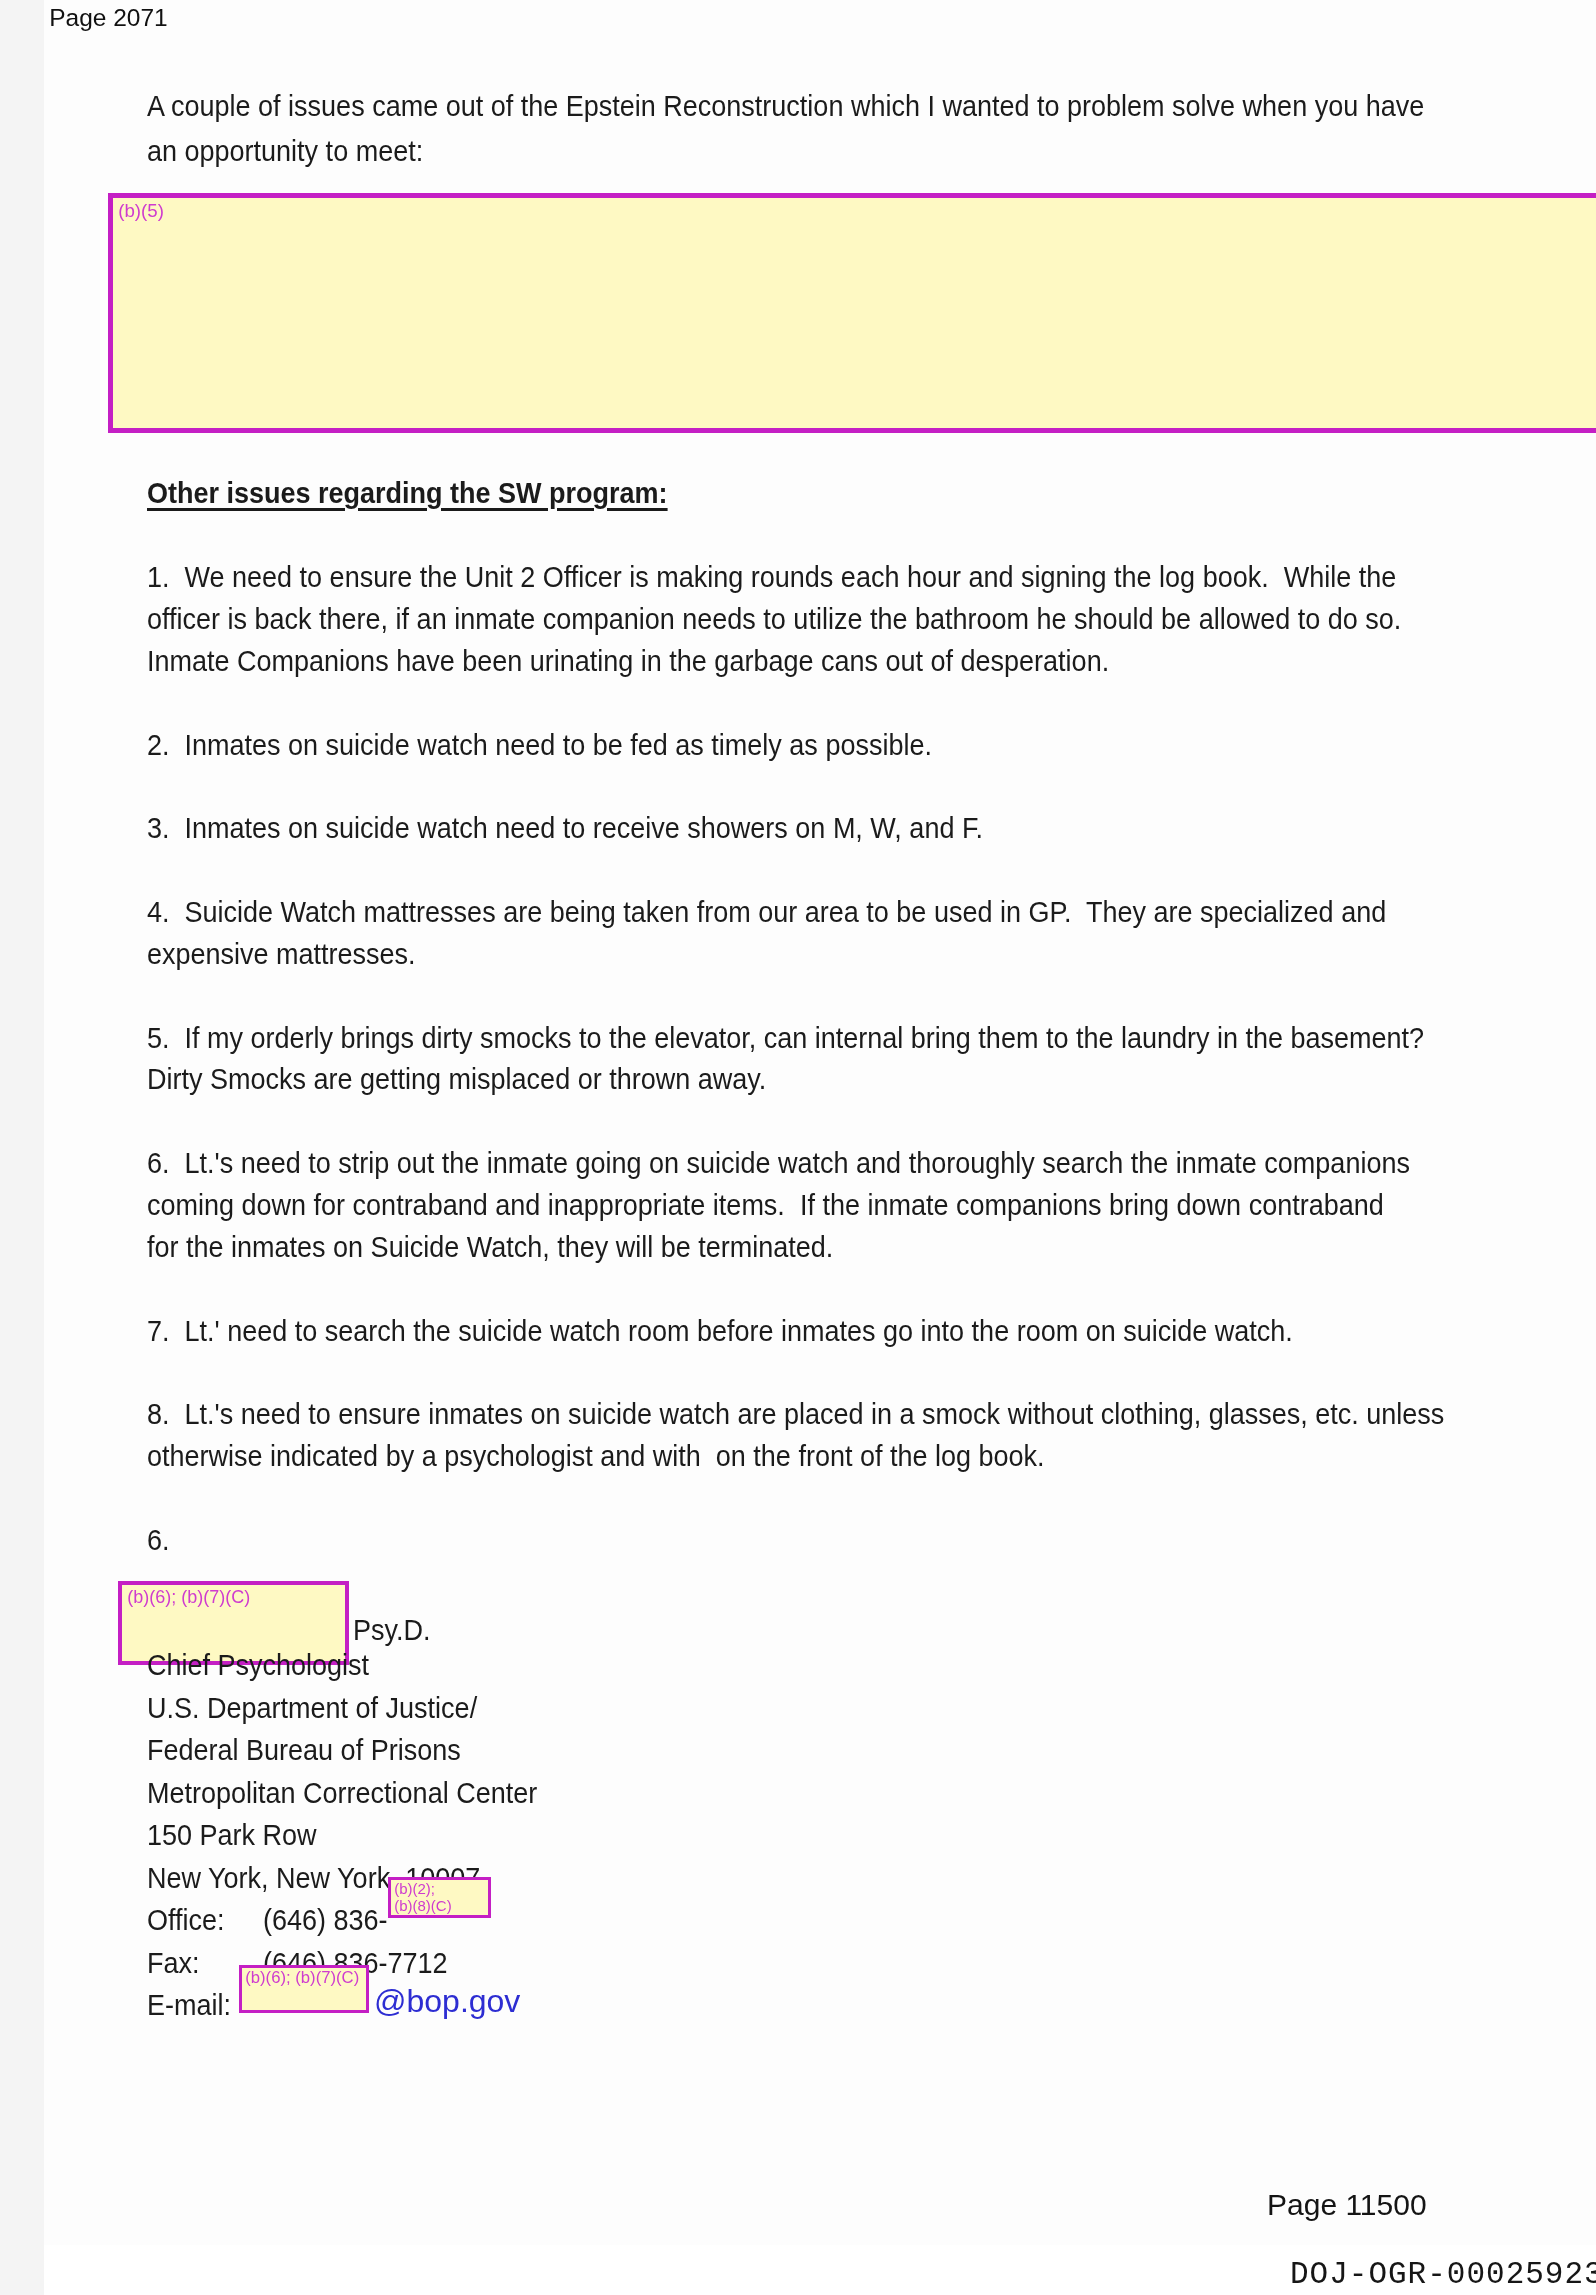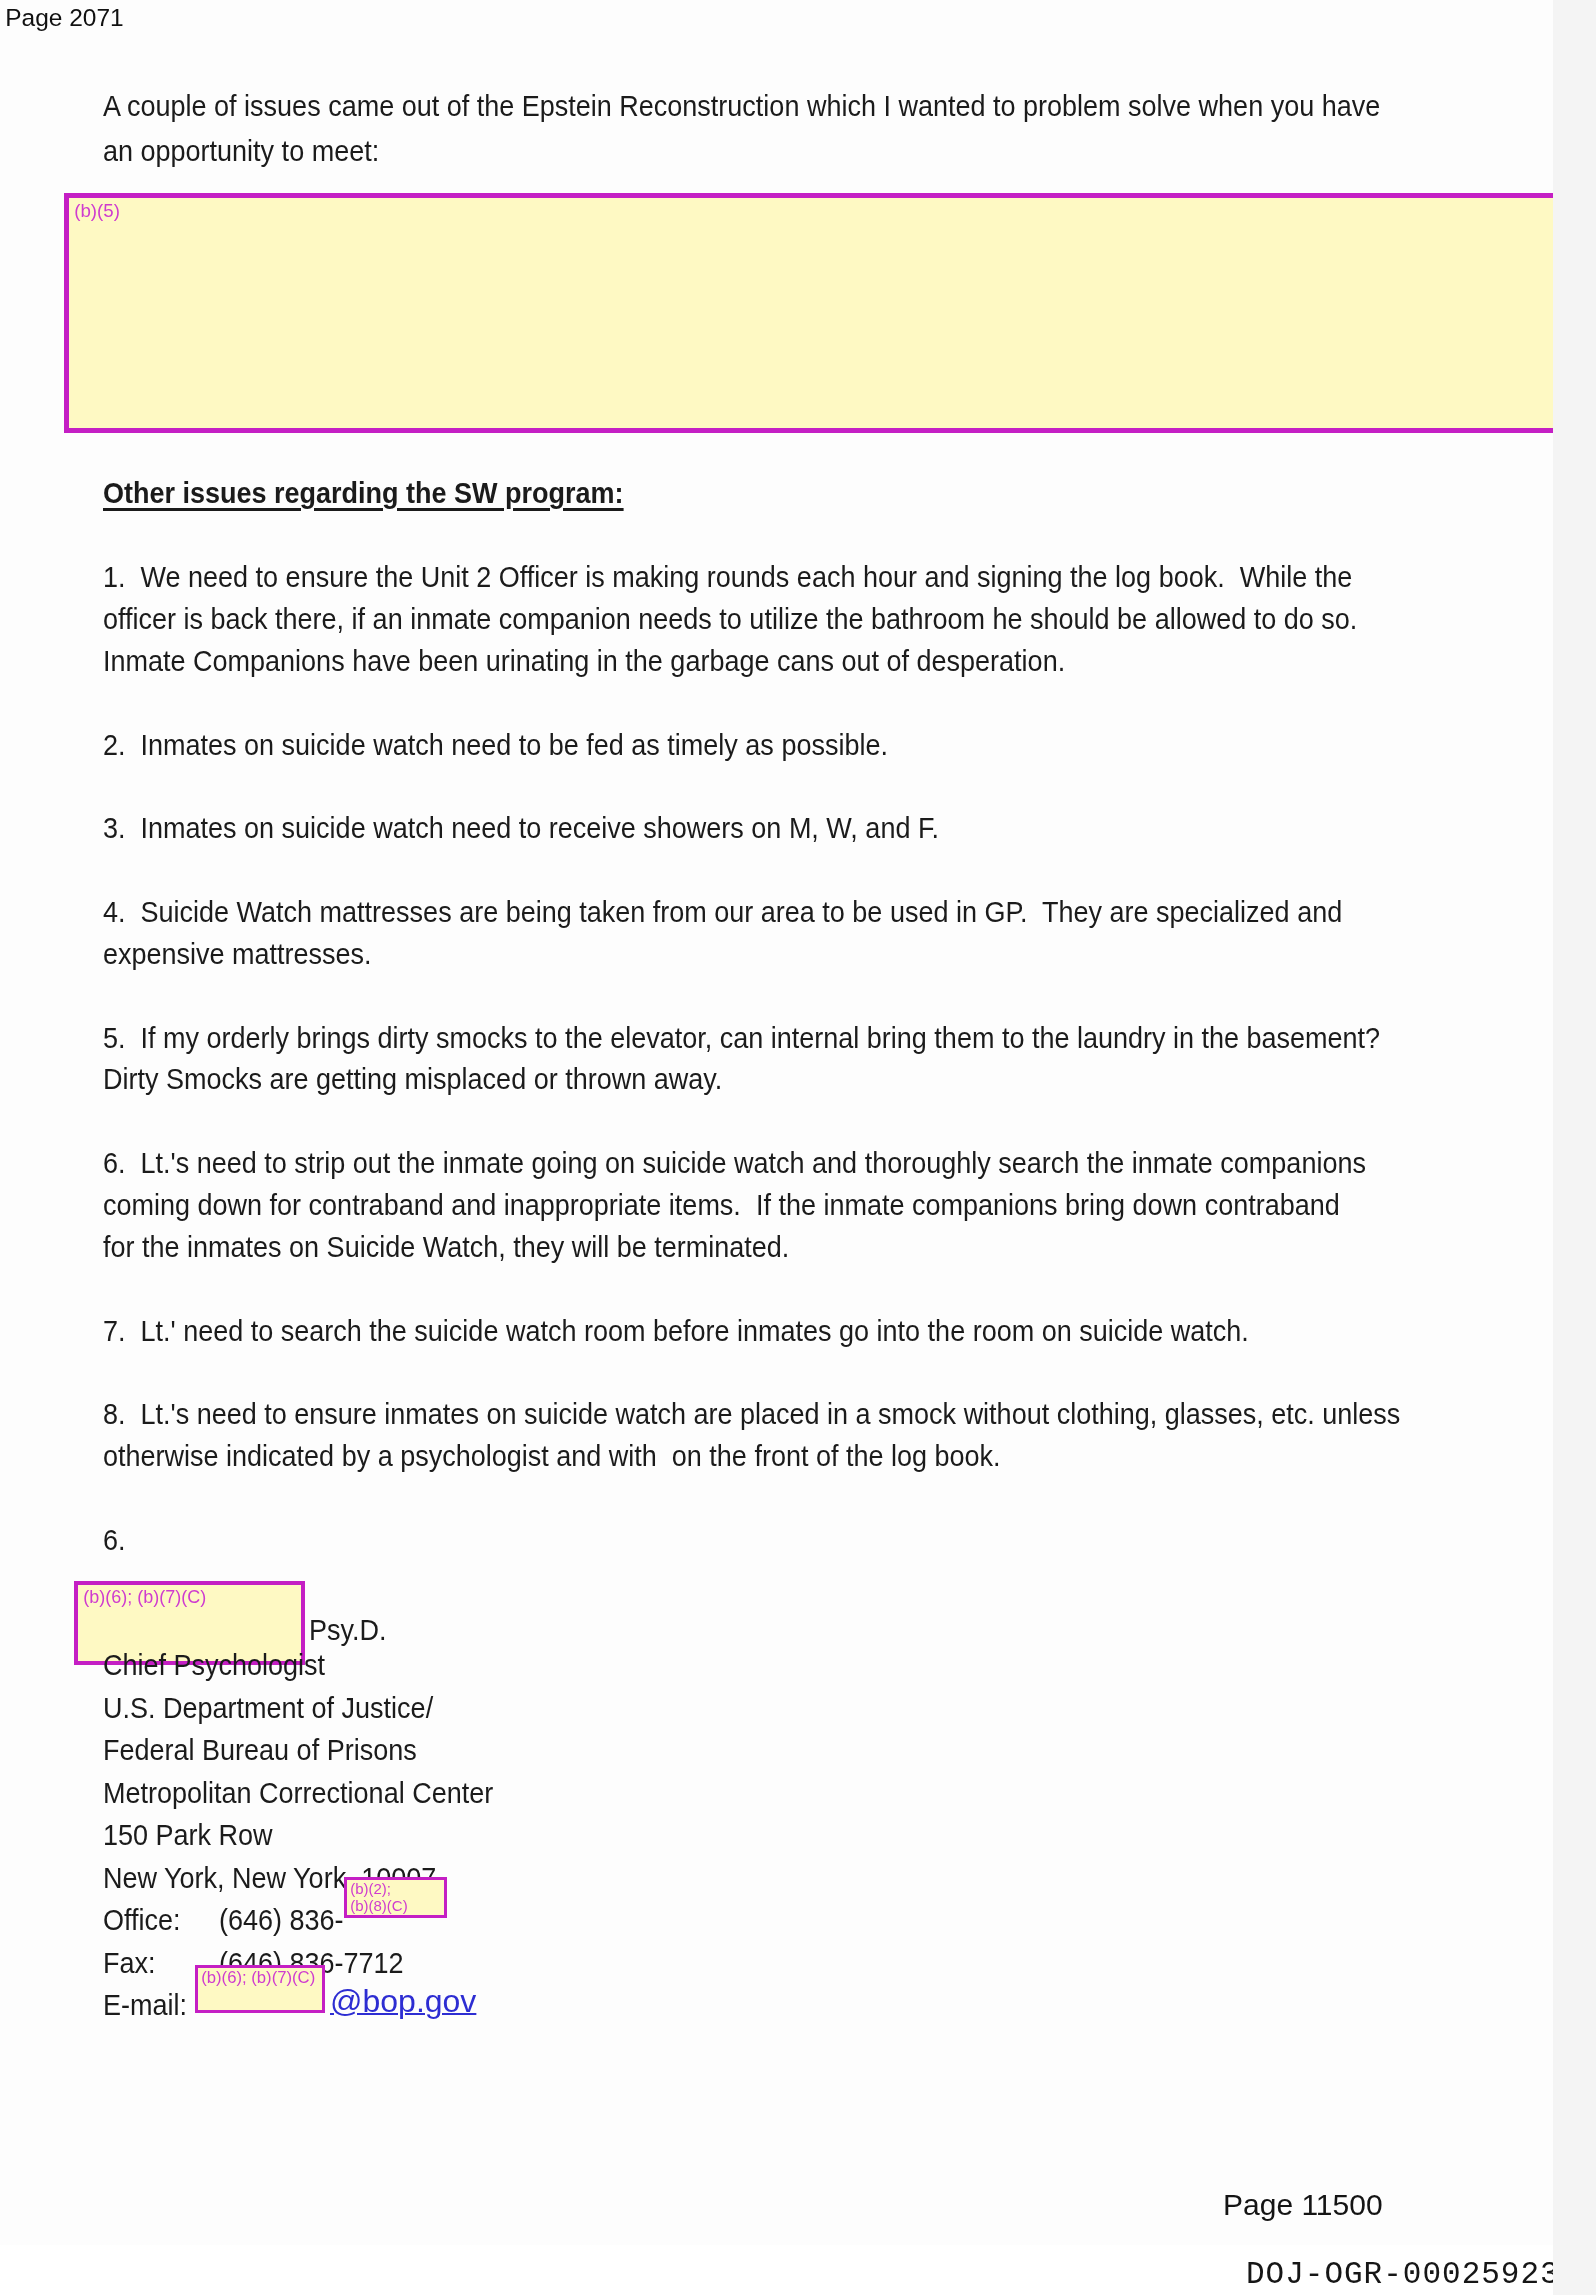--- a/index.html
+++ b/index.html
@@ -6,20 +6,21 @@
   body {
     width: 1597px; height: 2295px;
     background: #f4f4f4;
     font-family: "Liberation Sans", sans-serif;
   }
   #page {
     position: relative;
     width: 1553px; height: 2295px;
     background: #fdfdfd;
     overflow: hidden;
+    margin-left: 44px;
   }
   .footer-strip {
     position: absolute; left: 0; top: 2245px;
     width: 1597px; height: 50px;
     background: #ffffff;
   }
   
   .ln {
     position: absolute;
     left: 103px;
@@ -55,21 +56,20 @@
   }
   #b5-box   { left: 64px; top: 193px; width: 1494px; height: 240px; border: 5.2px solid #c41fc4; }
   #sig-box  { left: 74px; top: 1581px; width: 231px;  height: 84px; border: 4.5px solid #c41fc4; }
   #office-box { left: 344px; top: 1877px; width: 103px; height: 41px; border: 3.9px solid #c41fc4; }
   #office-box .red-label { font-size: 15px; padding: 0.6px 3.2px; }
   #email-box  { left: 195px; top: 1965px; width: 130px; height: 48px; border: 3.9px solid #c41fc4; }
   #email-box .red-label { font-size: 16.7px; padding: 1.3px 3.2px; }
   .email-link {
     position: absolute; left: 330px; top: 1983px;
     font-size: 32px; color: #2d2dd2;
-    text-decoration: underline;
     text-decoration-thickness: 1.9px;
     white-space: pre;
     cursor: pointer;
   }
   .footer-pagenum {
     position: absolute; left: 1223px; top: 2188px;
     width: 309px; 
     font-size: 30px; color: #141414;
     white-space: pre;
   }

